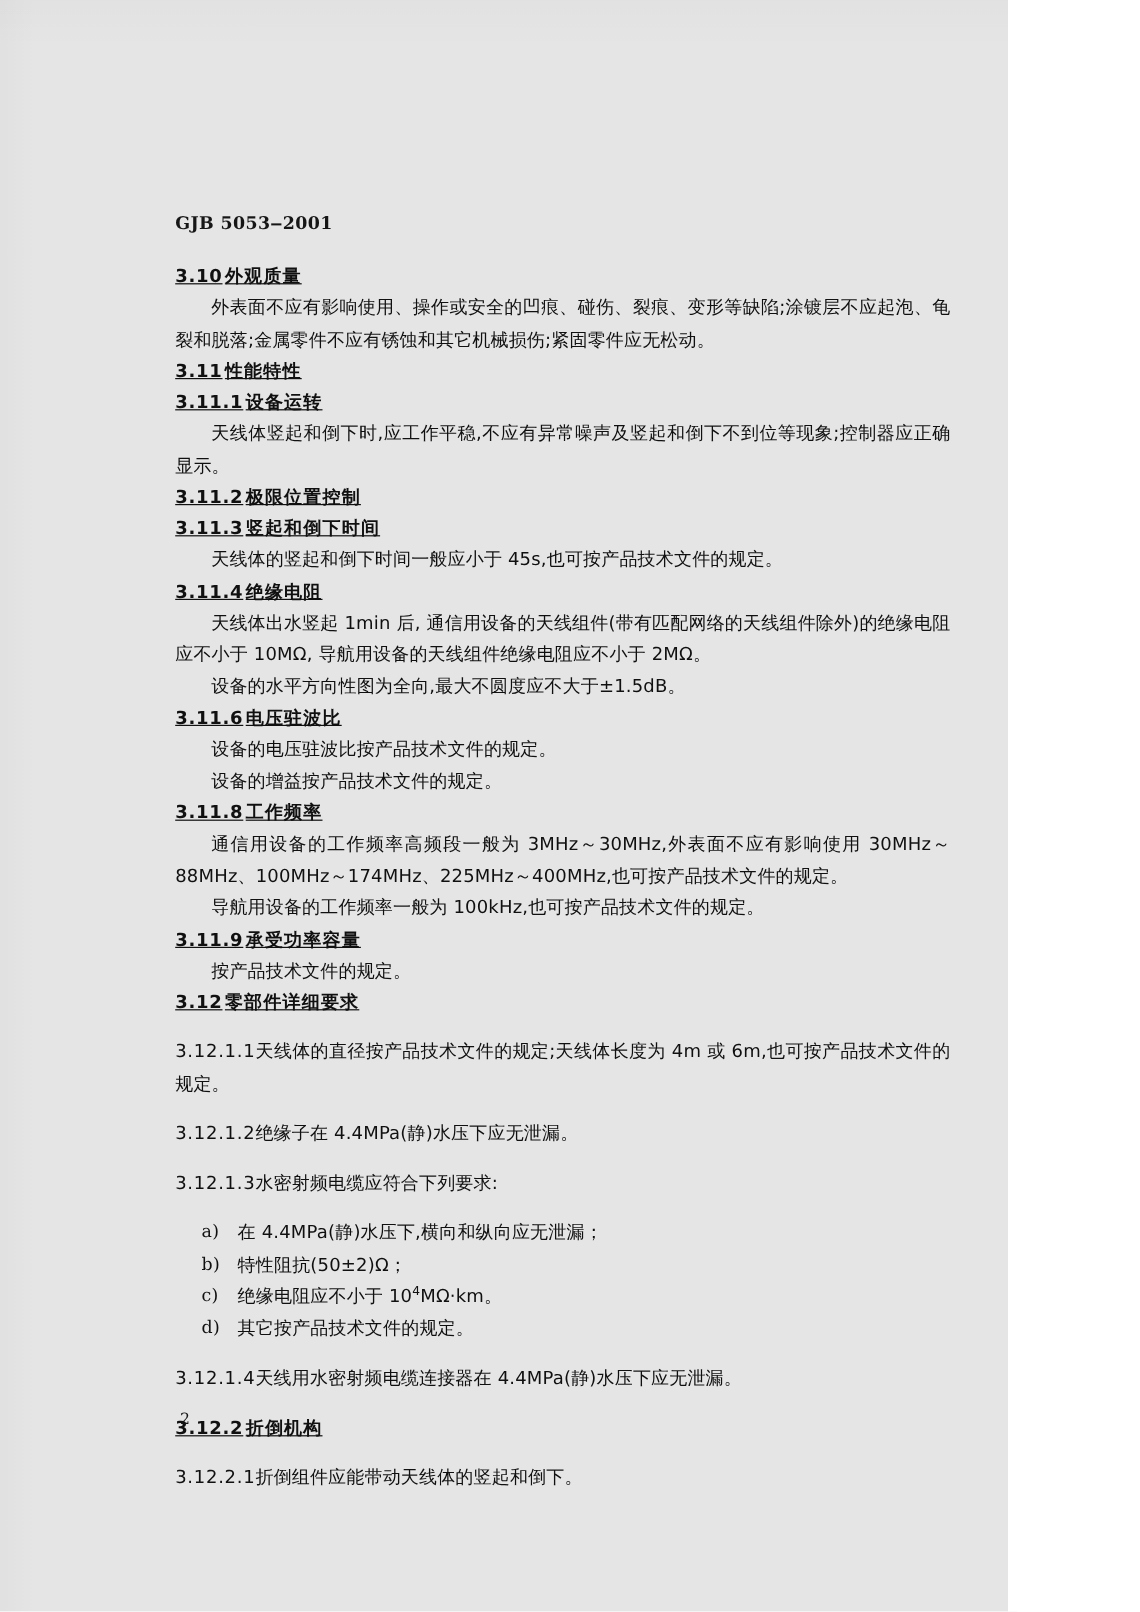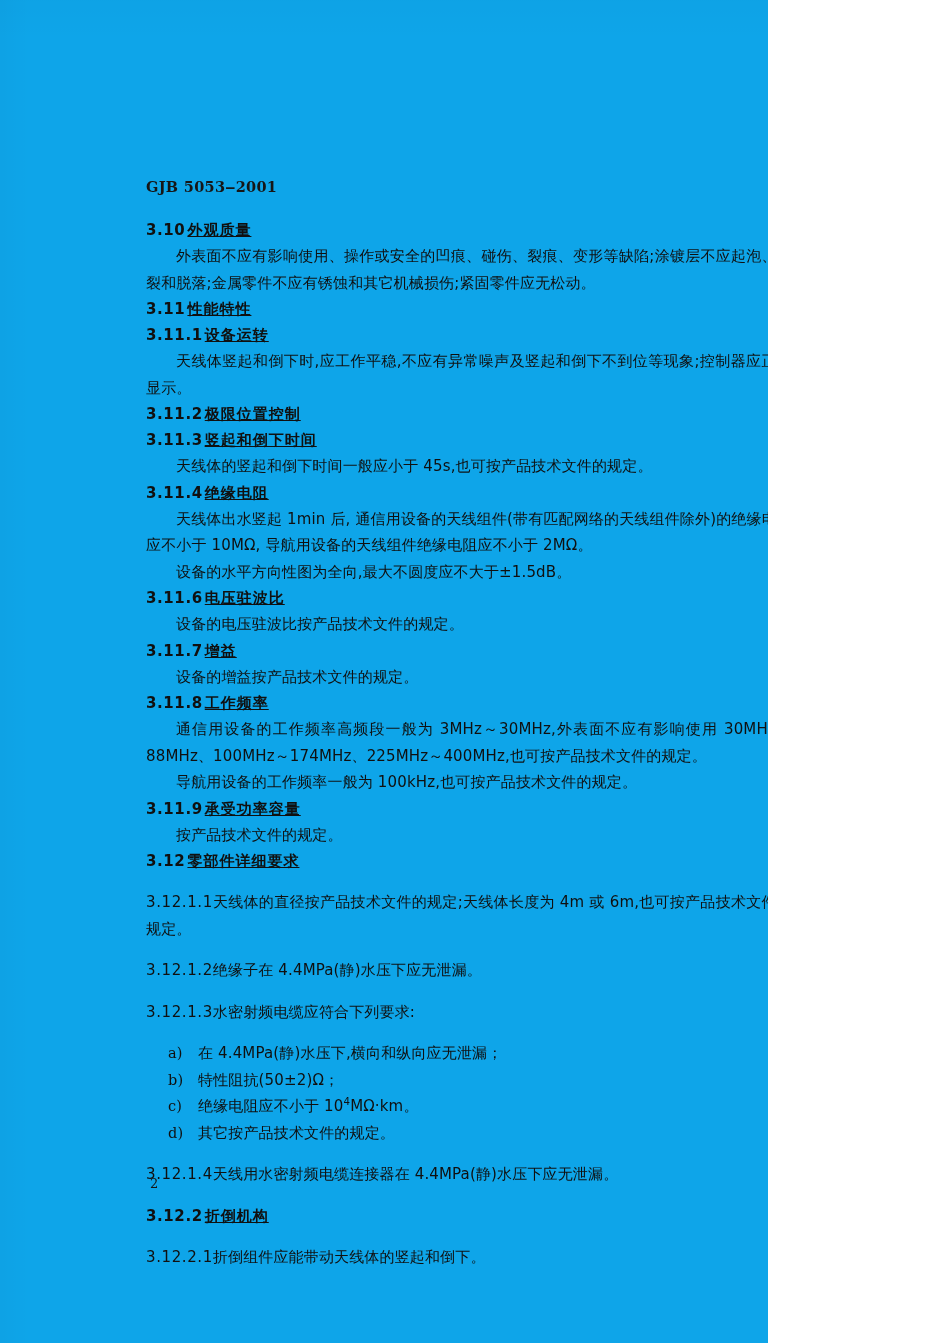--- a/index.html
+++ b/index.html
@@ -6,23 +6,23 @@
   html, body {
     margin: 0;
     padding: 0;
     background: #ffffff;
   }
   body {
     font-family: "DejaVu Sans", "Liberation Sans", sans-serif;
   }
   .page {
     position: relative;
-    width: 768px;
+    width: 840px;
     height: 1343px;
-    background: #0ea5e9;
+    background: #e5e5e5;
     overflow: hidden;
     box-sizing: border-box;
   }
   
   .page::before {
     content: "";
     position: absolute;
     inset: 0;
     background:
       linear-gradient(90deg, rgba(0,0,0,0.020) 0px, rgba(0,0,0,0) 30px),
@@ -53,20 +53,21 @@
     margin: 0;
   }
   .clause-head {
     font-weight: bold;
     letter-spacing: 0.2px;
     white-space: nowrap;
   }
   .clause-head .num {
     font-weight: bold;
     letter-spacing: 0.6px;
+    text-decoration: underline;
   }
   .clause-head .ttl {
     margin-left: 2px;
     letter-spacing: 1px;
     text-decoration: underline;
   }
   .para {
     text-indent: 30px;
     text-align: justify;
     text-justify: inter-character;
@@ -159,23 +160,20 @@
     </div>
     <p class="clause para">天线体出水竖起 1min 后, 通信用设备的天线组件(带有匹配网络的天线组件除外)的绝缘电阻应不小于 10MΩ, 导航用设备的天线组件绝缘电阻应不小于 2MΩ。</p>
 
     <p class="clause para">设备的水平方向性图为全向,最大不圆度应不大于±1.5dB。</p>
 
     <div class="clause clause-head">
       <span class="num">3.11.6</span><span class="ttl">电压驻波比</span>
     </div>
     <p class="clause para">设备的电压驻波比按产品技术文件的规定。</p>
 
-    <div class="clause clause-head">
-      <span class="num">3.11.7</span><span class="ttl">增益</span>
-    </div>
     <p class="clause para">设备的增益按产品技术文件的规定。</p>
 
     <div class="clause clause-head">
       <span class="num">3.11.8</span><span class="ttl">工作频率</span>
     </div>
     <p class="clause para">通信用设备的工作频率高频段一般为 3MHz～30MHz,外表面不应有影响使用 30MHz～88MHz、100MHz～174MHz、225MHz～400MHz,也可按产品技术文件的规定。</p>
     <p class="clause para">导航用设备的工作频率一般为 100kHz,也可按产品技术文件的规定。</p>
 
     <div class="clause clause-head">
       <span class="num">3.11.9</span><span class="ttl">承受功率容量</span>

